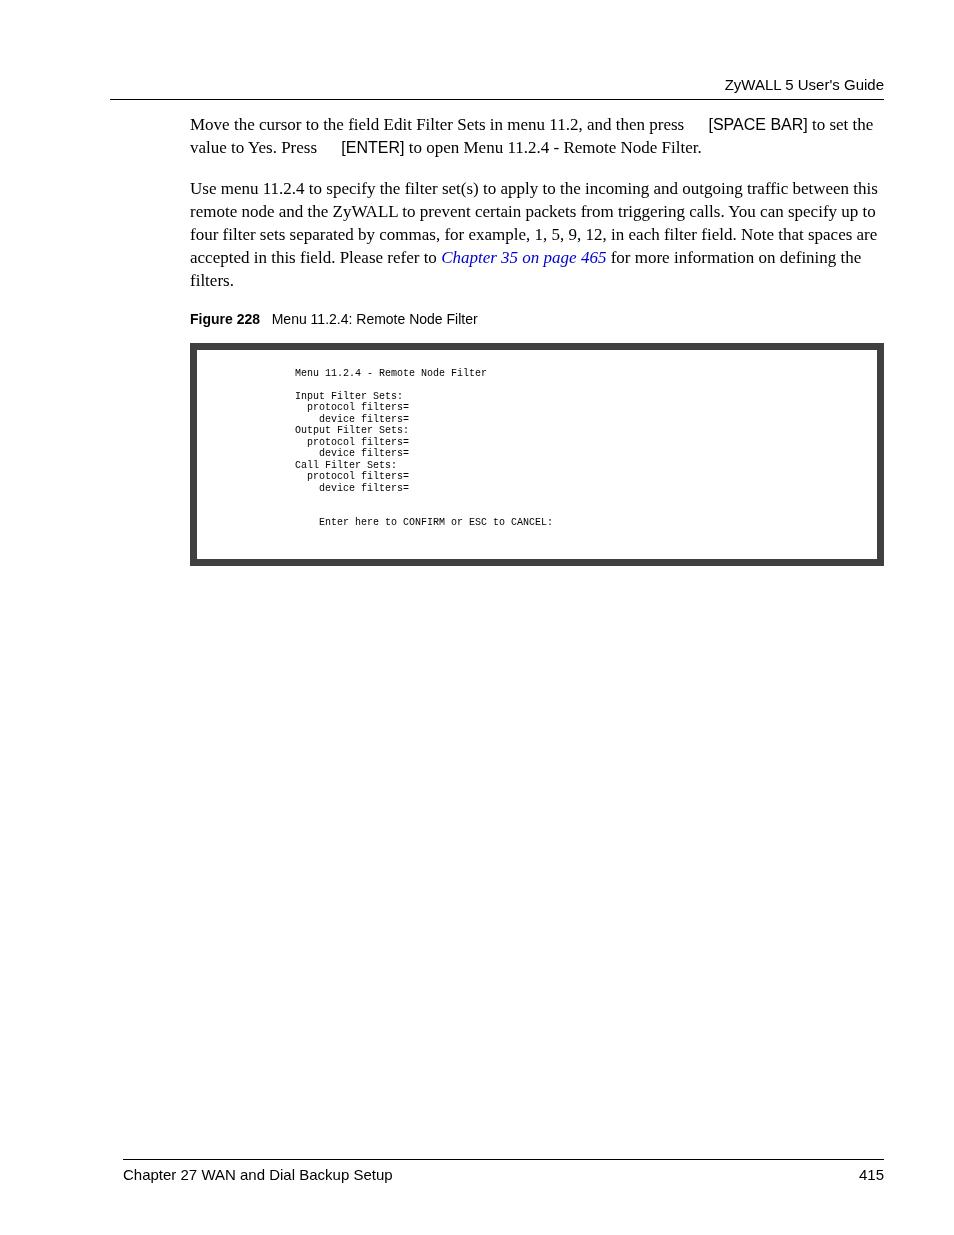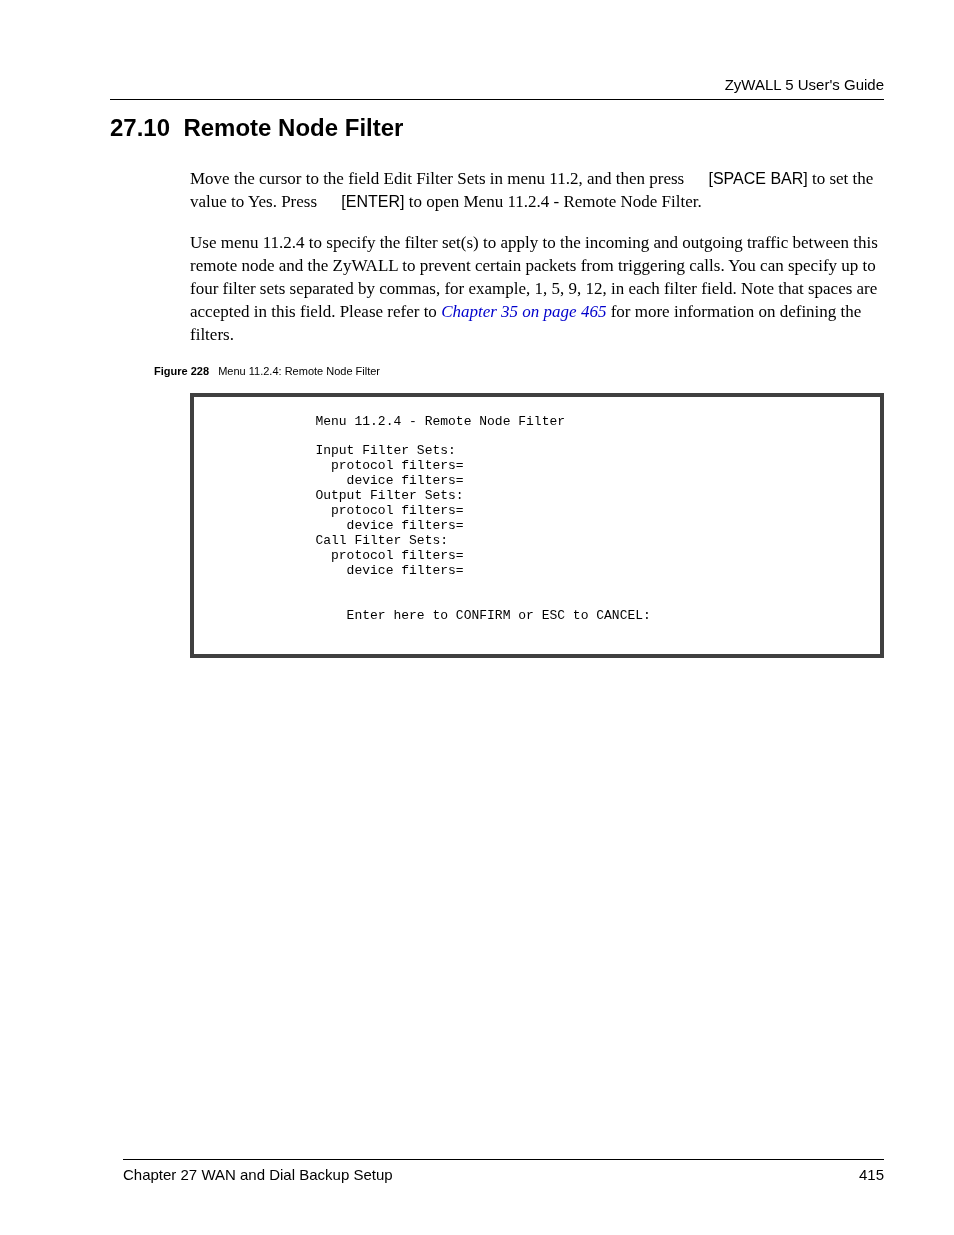--- a/index.html
+++ b/index.html
@@ -58,35 +58,35 @@
       font-family: Arial, Helvetica, sans-serif;
       font-size: 16px;
       padding-left: 20px;
     }
     .link {
       color: #0000cc;
       font-style: italic;
     }
     .figure-caption {
       font-family: Arial, Helvetica, sans-serif;
-      font-size: 11px;
+      font-size: 14px;
       color: #000;
-      margin-left: 44px;
+      margin-left: 80px;
       margin-top: 12px;
       margin-bottom: 16px;
     }
     .figure-caption .fig-label {
       font-weight: bold;
     }
     .code-box {
       margin-left: 80px;
-      border: 4px solid #404040;
+      border: 7px solid #404040;
       padding: 18px 12px 30px 20px;
       font-family: "Courier New", Courier, monospace;
-      font-size: 13px;
+      font-size: 10px;
       line-height: 1.15;
       white-space: pre;
       color: #000;
     }
     .footer-area {
       position: absolute;
       bottom: 52px;
       left: 123px;
       right: 70px;
     }
@@ -106,23 +106,20 @@
 </head>
 <body>
 
 <div class="header-area">
   <div class="header-text">ZyWALL 5 User's Guide</div>
   <hr class="header-rule">
 </div>
 
 <div class="content">
 
-  <h2 class="section-heading">
-    <span>27.10</span>&nbsp;&nbsp;<span>Remote Node Filter</span>
-  </h2>
 
   <p class="body-para">
     <span>Move the cursor to the field </span><span class="bold">Edit Filter Sets</span><span> in menu 11.2, and then press </span><span class="sans">[SPACE BAR]</span><span> to set the value to </span><span class="bold">Yes</span><span>. Press </span><span class="sans">[ENTER]</span><span> to open </span><span class="bold">Menu 11.2.4</span><span> - </span><span class="bold">Remote Node Filter</span><span>.</span>
   </p>
 
   <p class="body-para">
     <span>Use menu 11.2.4 to specify the filter set(s) to apply to the incoming and outgoing traffic between this remote node and the ZyWALL to prevent certain packets from triggering calls. You can specify up to four filter sets separated by commas, for example, 1, 5, 9, 12, in each filter field. Note that spaces are accepted in this field. Please refer to </span><span class="link">Chapter 35 on page 465</span><span> for more information on defining the filters.</span>
   </p>
 
   <p class="figure-caption">

